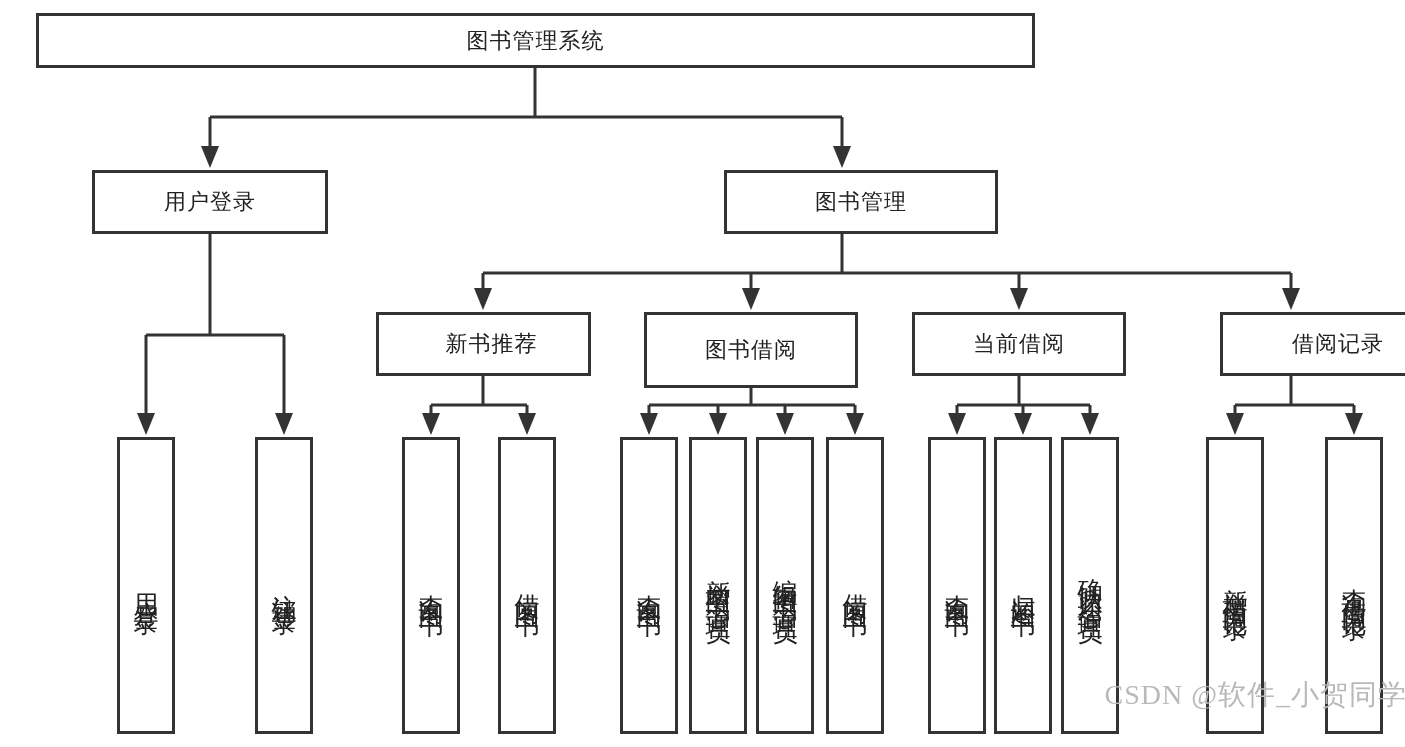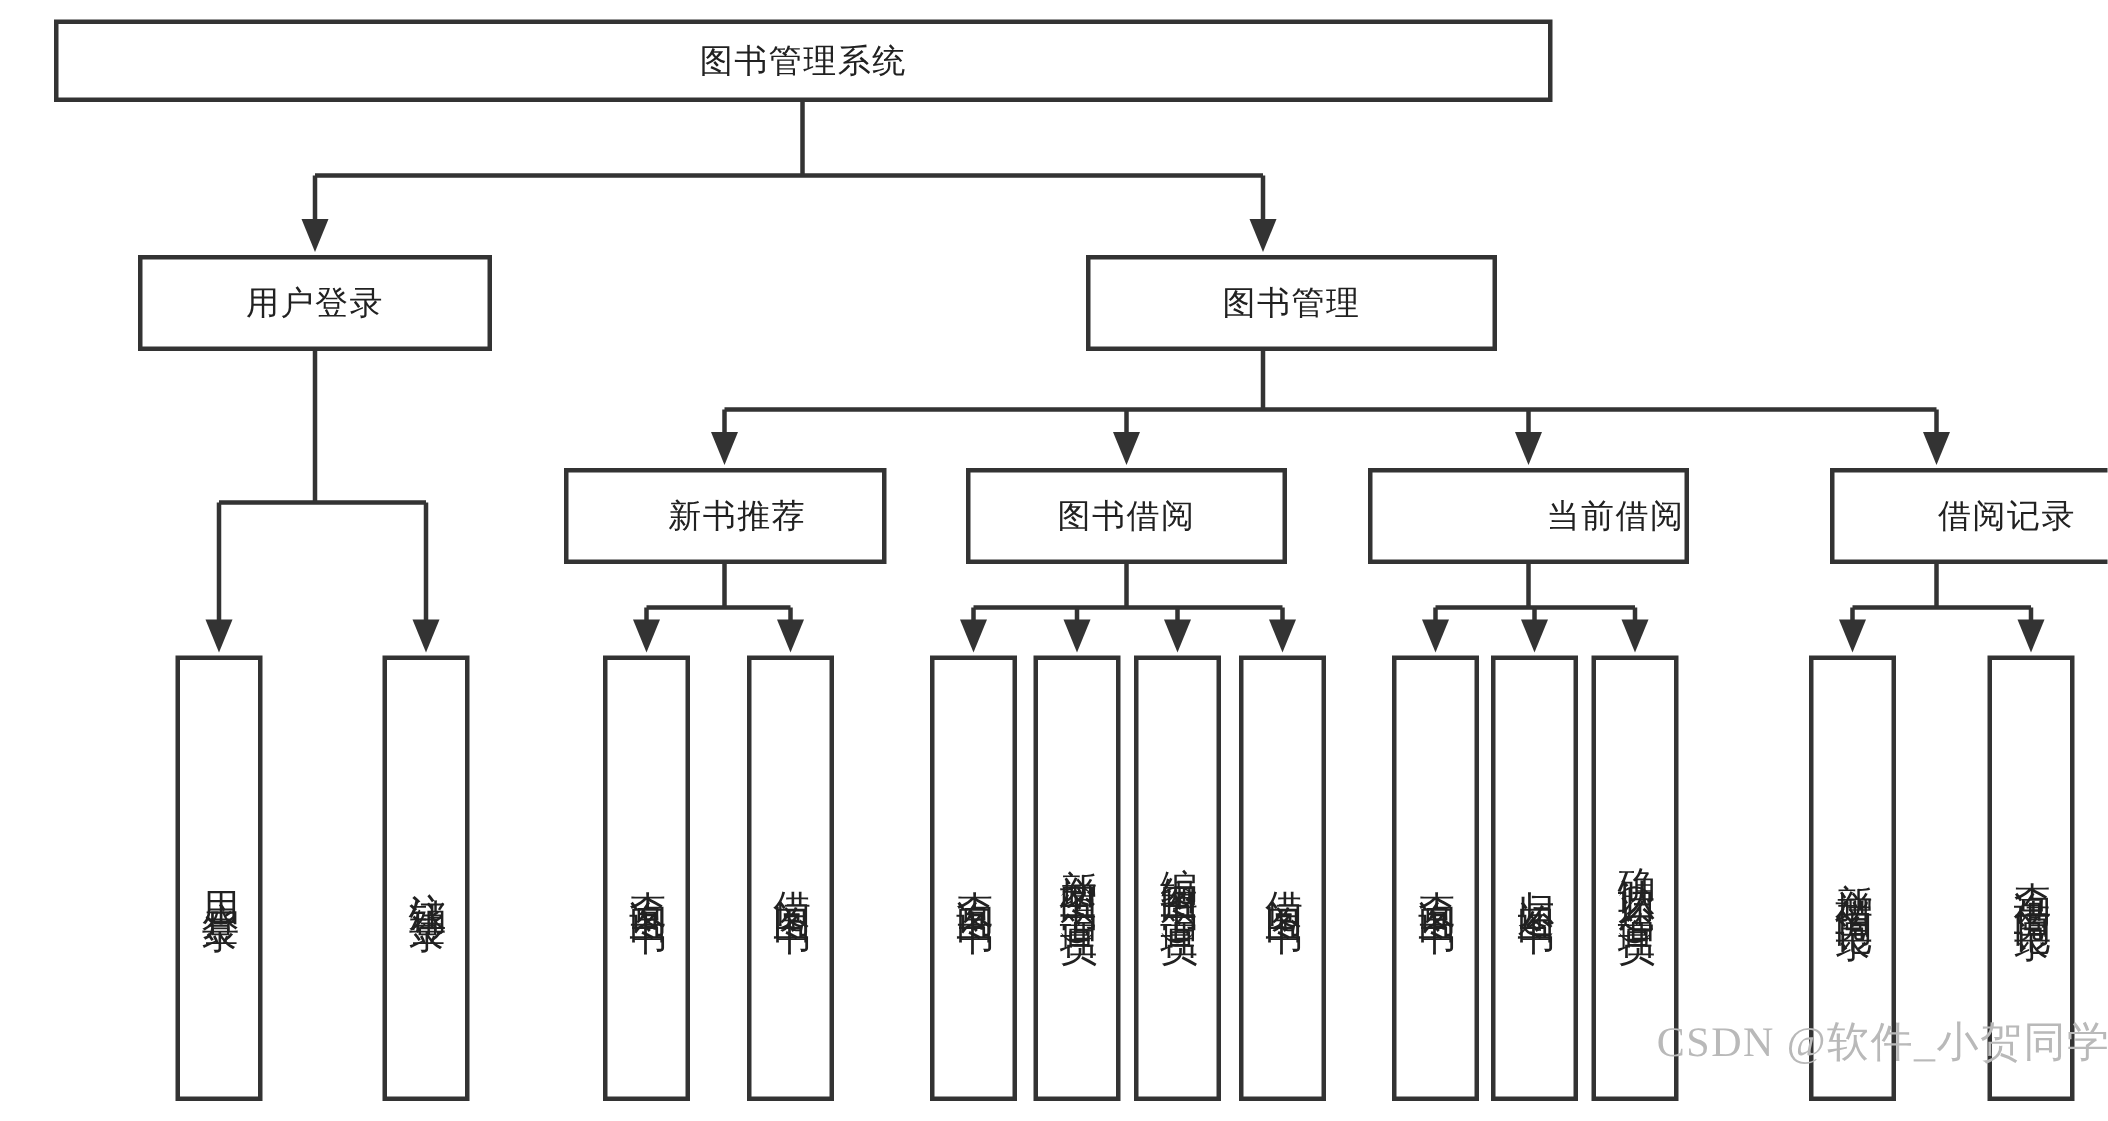--- a/index.html
+++ b/index.html
@@ -103,24 +103,24 @@
   <div class="node hnode" style="left:80px;top:170px;width:236px;height:64px;">
     <span>用户登录</span>
   </div>
   <div class="node hnode" style="left:712px;top:170px;width:274px;height:64px;">
     <span>图书管理</span>
   </div>
 
   <div class="node hnode" style="left:364px;top:312px;width:215px;height:64px;padding-left:16px;">
     <span>新书推荐</span>
   </div>
-  <div class="node hnode" style="left:632px;top:312px;width:214px;height:64px;">
+  <div class="node hnode" style="left:632px;top:312px;width:214px;height:76px;">
     <span>图书借阅</span>
   </div>
-  <div class="node hnode" style="left:900px;top:312px;width:214px;height:64px;justify-content:flex-end;">
+  <div class="node hnode" style="left:900px;top:312px;width:214px;height:64px;">
     <span>当前借阅</span>
   </div>
   <div class="node hnode" style="left:1208px;top:312px;width:236px;height:64px;">
     <span>借阅记录</span>
   </div>
 
   <div class="node vnode" style="left:105px;top:437px;width:58px;height:297px;">
     <span>用户登录</span>
   </div>
   <div class="node vnode" style="left:243px;top:437px;width:58px;height:297px;">

